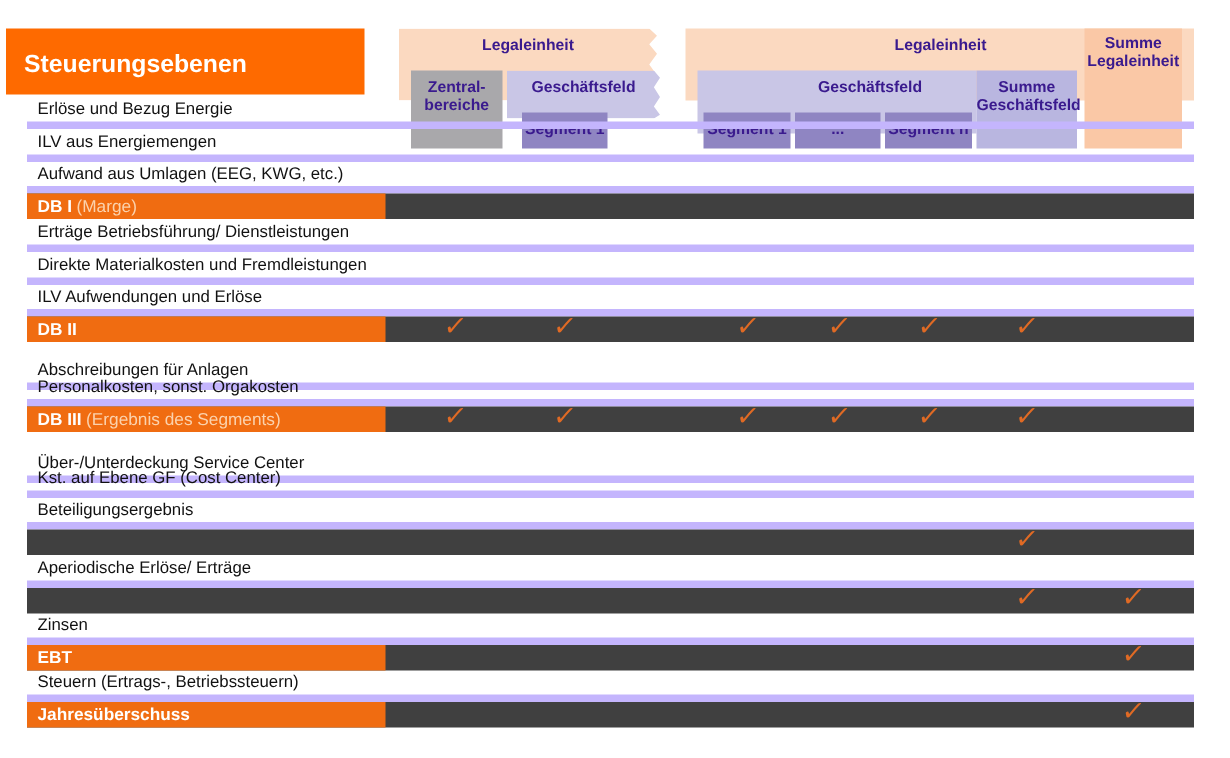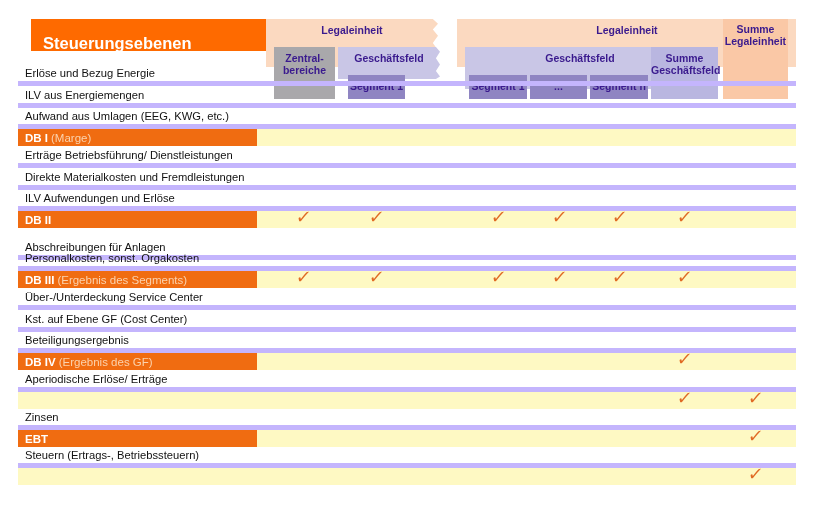--- a/index.html
+++ b/index.html
@@ -1,33 +1,33 @@
 <!DOCTYPE html>
 <html><head>
 <meta charset="utf-8">
 <style>
   html, body { margin:0; padding:0; background:#ffffff; }
   body { width:820px; height:505px; position:relative; overflow:hidden;
          font-family:"Liberation Sans", "DejaVu Sans", sans-serif; }
   .abs { position:absolute; }
-  .title-box { left:31px; top:19px; width:239px; height:32px; background:#fe6a00;
+  .title-box { left:4px; top:19px; width:239px; height:44px; background:#fe6a00;
     color:#ffffff; font-weight:bold; font-size:16.5px; line-height:48px; padding-left:12px; box-sizing:border-box; }
   .hdr-peach { background:#fbd9c0; }
   .hdr-peach-dark { background:#fac8a6; }
   .hdr-lav { background:#c9c6e6; }
   .hdr-lav2 { background:#b9b6e0; }
   .hdr-seg { background:#8f85c2; }
   .hdr-grey { background:#a9a8ab; }
   .hdr-text { color:#3a1a8e; font-weight:bold; font-size:10.5px; text-align:center; line-height:12px; }
   .row { position:absolute; left:18px; width:778px; box-sizing:border-box; }
   .row .lbl { position:absolute; left:0; top:0; width:239px; height:100%; box-sizing:border-box;
     padding-left:7px; font-size:11.2px; color:#111; display:flex; align-items:center; white-space:nowrap; }
   .row.normal { border-bottom:5px solid #c4b5fd; }
   .row.normal .lbl { }
-  .row.db { background:#fef9c3; }
+  .row.db { background:#404040; }
   .row.db .lbl { background:#f06c11; color:#ffffff; font-weight:bold; font-size:11.5px; }
   .row.db .lbl .sub { color:#fbd2ad; font-weight:normal; margin-left:3px; }
   .check { position:absolute; top:-4px; color:#e06a24; font-size:18px; font-weight:bold; line-height:20px;
     transform:skewX(-8deg); }
 </style>
 </head>
 <body>
 
 <div class="abs title-box">Steuerungsebenen</div>
 
@@ -127,40 +127,36 @@
         <span>DB III</span>
         <span class="sub">(Ergebnis des Segments)</span>
       </div>
       <span class="check" style="left: 278px;">✓</span>
       <span class="check" style="left: 351px;">✓</span>
       <span class="check" style="left: 473px;">✓</span>
       <span class="check" style="left: 534px;">✓</span>
       <span class="check" style="left: 594px;">✓</span>
       <span class="check" style="left: 659px;">✓</span>
     </div>
-    <div class="row normal" style="top: 288px; height: 22px;">
+    <div class="row normal" style="top: 300px; height: 22px;">
       <div class="lbl">
         <span>Über-/Unterdeckung Service Center</span>
       </div>
     </div>
     <div class="row normal" style="top: 310px; height: 22px;">
       <div class="lbl">
         <span>Kst. auf Ebene GF (Cost Center)</span>
       </div>
     </div>
     <div class="row normal" style="top: 332px; height: 21px;">
       <div class="lbl">
         <span>Beteiligungsergebnis</span>
       </div>
     </div>
     <div class="row db" style="top: 353px; height: 17px;">
-      <div class="lbl">
-        <span>DB IV</span>
-        <span class="sub">(Ergebnis des GF)</span>
-      </div>
       <span class="check" style="left: 659px;">✓</span>
     </div>
     <div class="row normal" style="top: 370px; height: 22px;">
       <div class="lbl">
         <span>Aperiodische Erlöse/ Erträge</span>
       </div>
     </div>
     <div class="row db" style="top: 392px; height: 17px;">
       <span class="check" style="left: 659px;">✓</span>
       <span class="check" style="left: 730px;">✓</span>
@@ -175,15 +171,18 @@
         <span>EBT</span>
       </div>
       <span class="check" style="left: 730px;">✓</span>
     </div>
     <div class="row normal" style="top: 447px; height: 21px;">
       <div class="lbl">
         <span>Steuern (Ertrags-, Betriebssteuern)</span>
       </div>
     </div>
     <div class="row db" style="top: 468px; height: 17px;">
+      <div class="lbl">
+        <span>Jahresüberschuss</span>
+      </div>
       <span class="check" style="left: 730px;">✓</span>
     </div>
   </div>
 
 </body></html>

